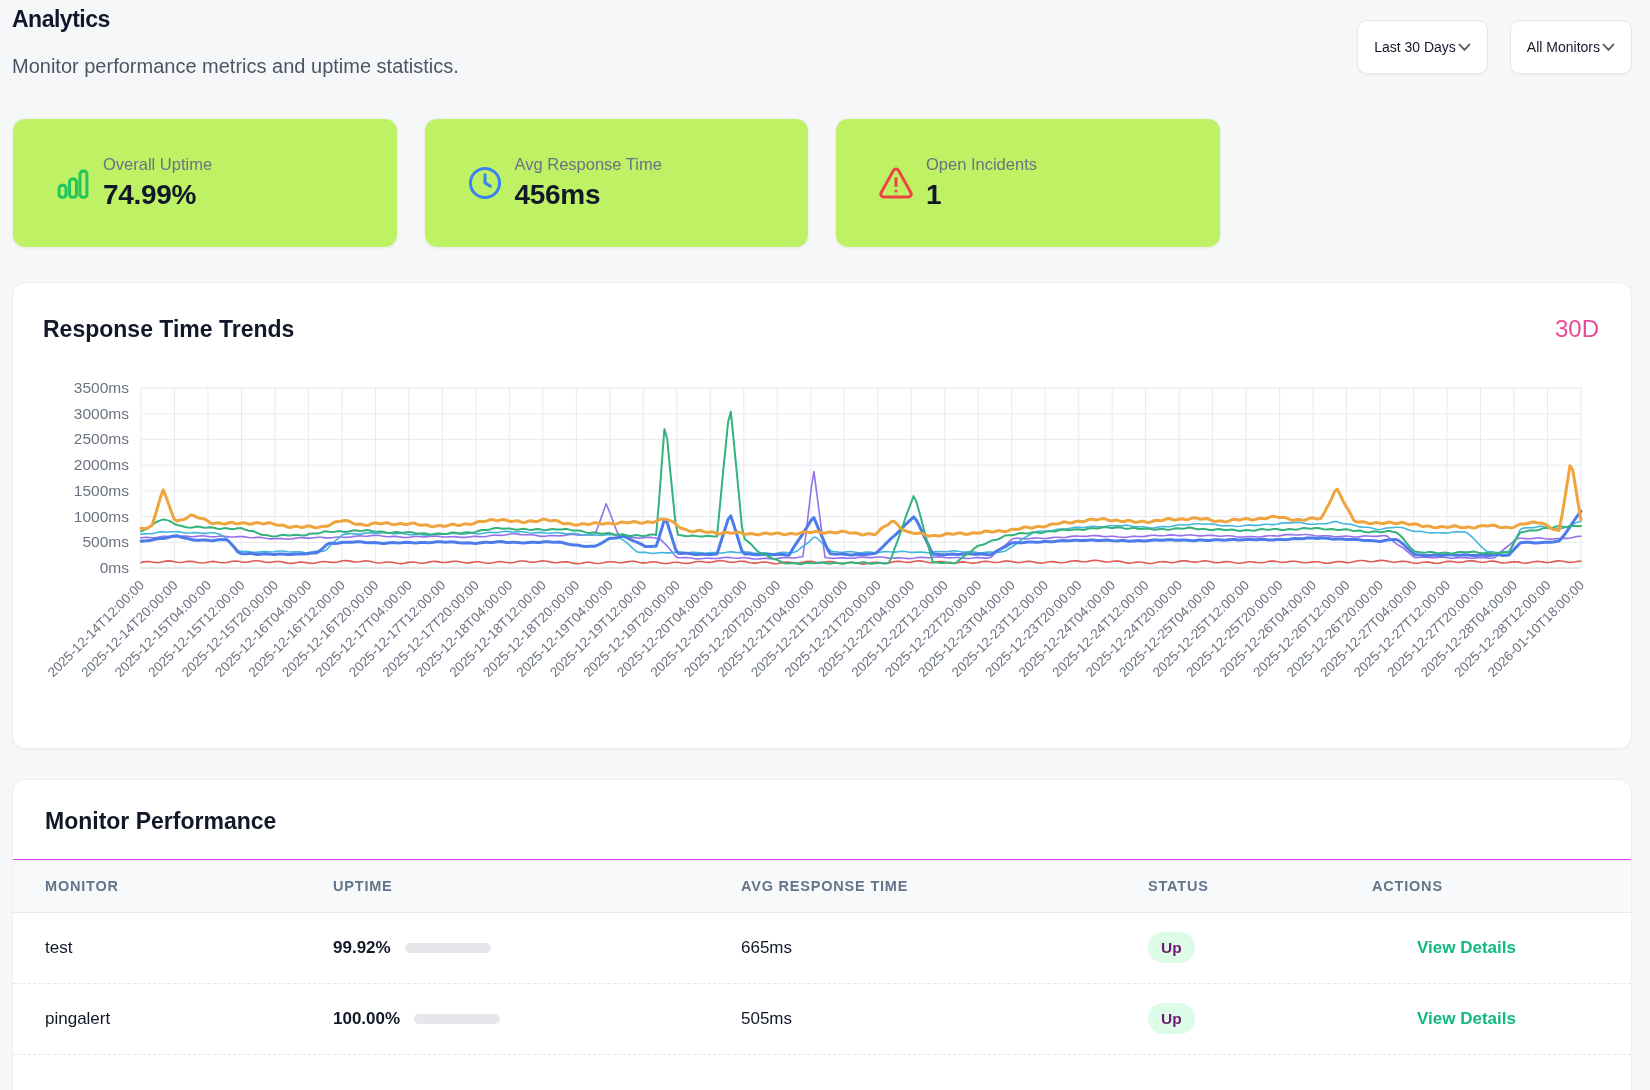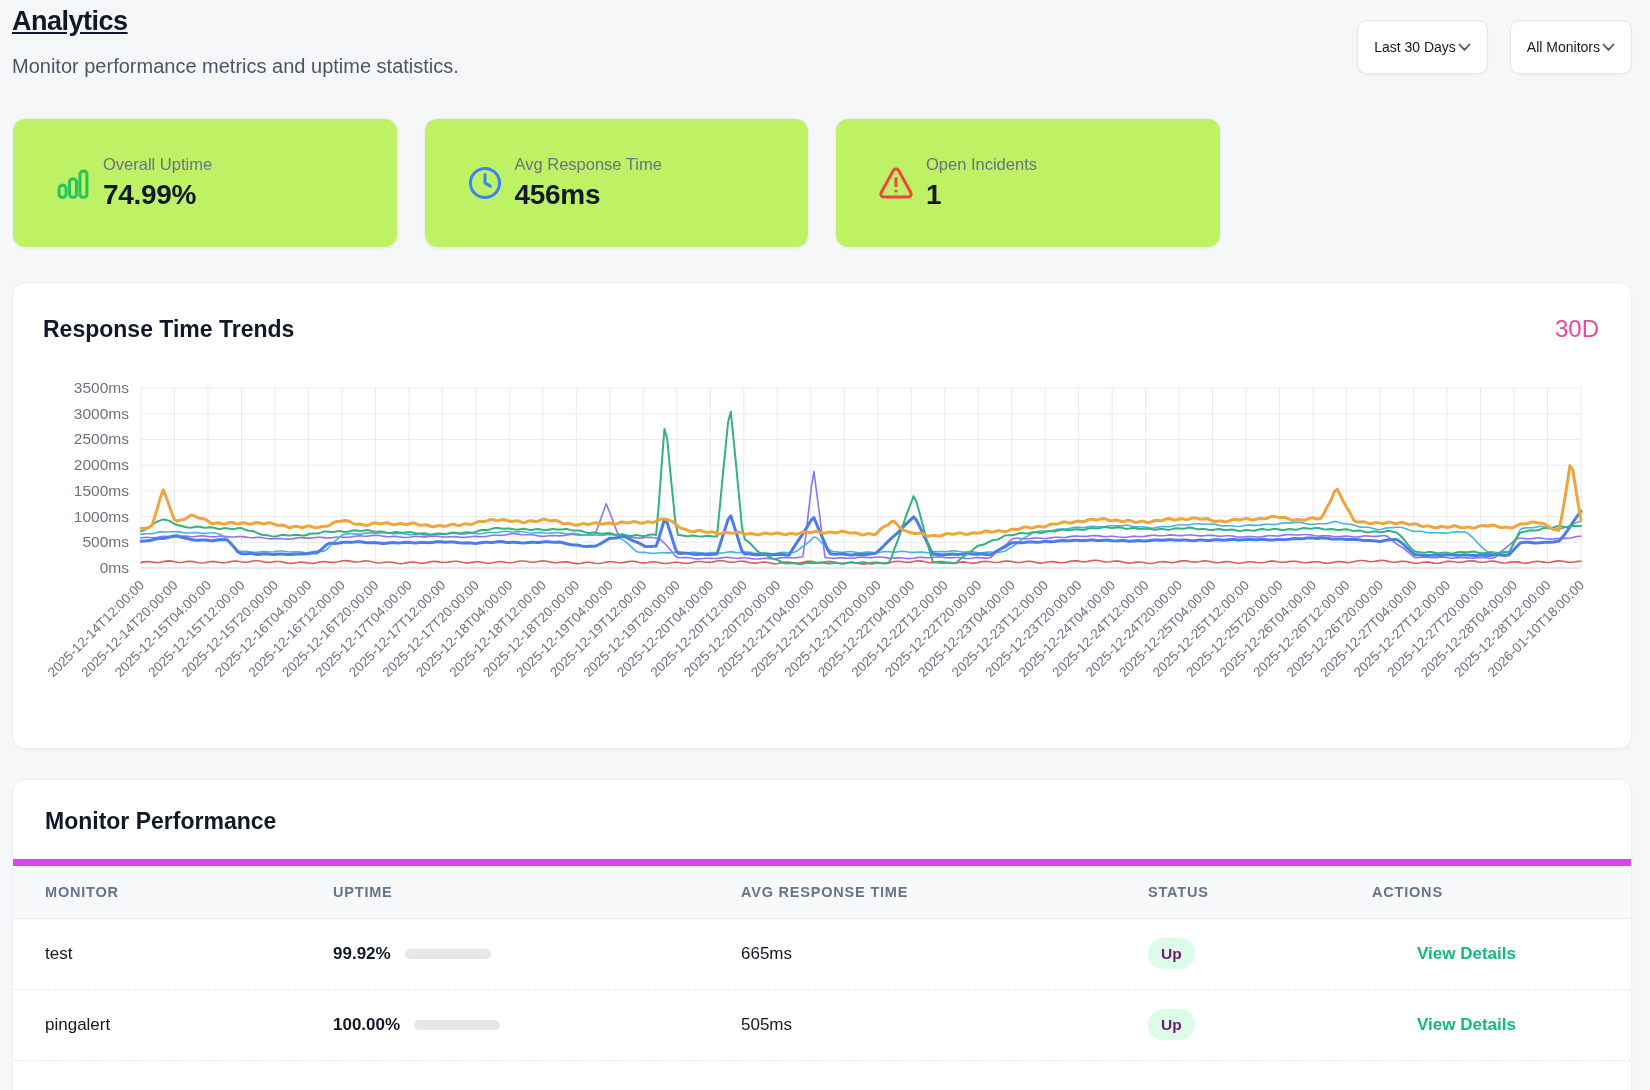--- a/index.html
+++ b/index.html
@@ -4,21 +4,21 @@
 <style>
   html,body{margin:0;padding:0;}
   body{
     width:1650px;height:1090px;overflow:hidden;position:relative;
     background:#f6f7f9;
     font-family:"Liberation Sans", sans-serif;
     color:#0f172a;
   }
   .page{position:absolute;left:12px;top:0;width:1620px;}
   
-  .h1{position:absolute;left:0;top:6px;font-size:27px;font-weight:800;letter-spacing:-.5px;color:#0f172a;text-decoration:underline;}
+  .h1{position:absolute;left:0;top:6px;font-size:23px;font-weight:800;letter-spacing:-.5px;color:#0f172a;}
   .subtitle{position:absolute;left:0;top:55px;font-size:20px;color:#4b5563;}
   .hdr-controls{position:absolute;top:20px;right:0;display:flex;gap:22px;}
   .select-btn{
     height:52px;display:flex;align-items:center;justify-content:center;gap:5px;
     background:#fff;border:1px solid #e5e7eb;border-radius:10px;
     font-size:14px;color:#111827;padding:0 16px;cursor:pointer;
     box-shadow:0 1px 2px rgba(16,24,40,.05);white-space:nowrap;
   }
   .select-btn svg{margin-left:-3px;margin-top:3px;}
   
@@ -41,21 +41,21 @@
   .chart-title{font-size:23px;font-weight:700;color:#111827;}
   .chart-badge{font-size:24px;color:#ec4899;}
   .chart-svg{position:absolute;left:10px;top:95px;}
   
   .table-card{
     position:absolute;top:779px;left:0;width:1620px;height:400px;box-sizing:border-box;
     background:#fff;border:1px solid #eef0f4;border-radius:13px;
     box-shadow:0 1px 2px rgba(16,24,40,.04);overflow:hidden;
   }
   .table-title{padding:28px 32px 24px 32px;font-size:23px;font-weight:700;color:#111827;}
-  .thead{position:relative;height:52px;background:#f8f9fb;border-top:7px solid #d946ef;border-bottom:1px solid #e7eaee;}
+  .thead{position:relative;height:52px;background:#f8f9fb;border-top:1px solid #d946ef;border-bottom:1px solid #e7eaee;}
   .th{position:absolute;top:50%;transform:translateY(-50%);font-size:14.5px;font-weight:700;letter-spacing:.8px;color:#64748b;text-transform:uppercase;}
   .trow{position:relative;height:70px;border-bottom:1px dashed #e3e7ec;background:#fff;}
   .td{position:absolute;top:50%;transform:translateY(-50%);font-size:17px;color:#111827;}
   .c-monitor{left:32px;}
   .c-uptime{left:320px;display:flex;align-items:center;gap:14px;}
   .c-avg{left:728px;}
   .c-status{left:1135px;}
   .c-actions{left:1359px;}
   .uptime-val{font-weight:700;}
   .uptime-track{width:86px;height:10px;border-radius:5px;background:#e5e7eb;overflow:hidden;display:inline-block;}

